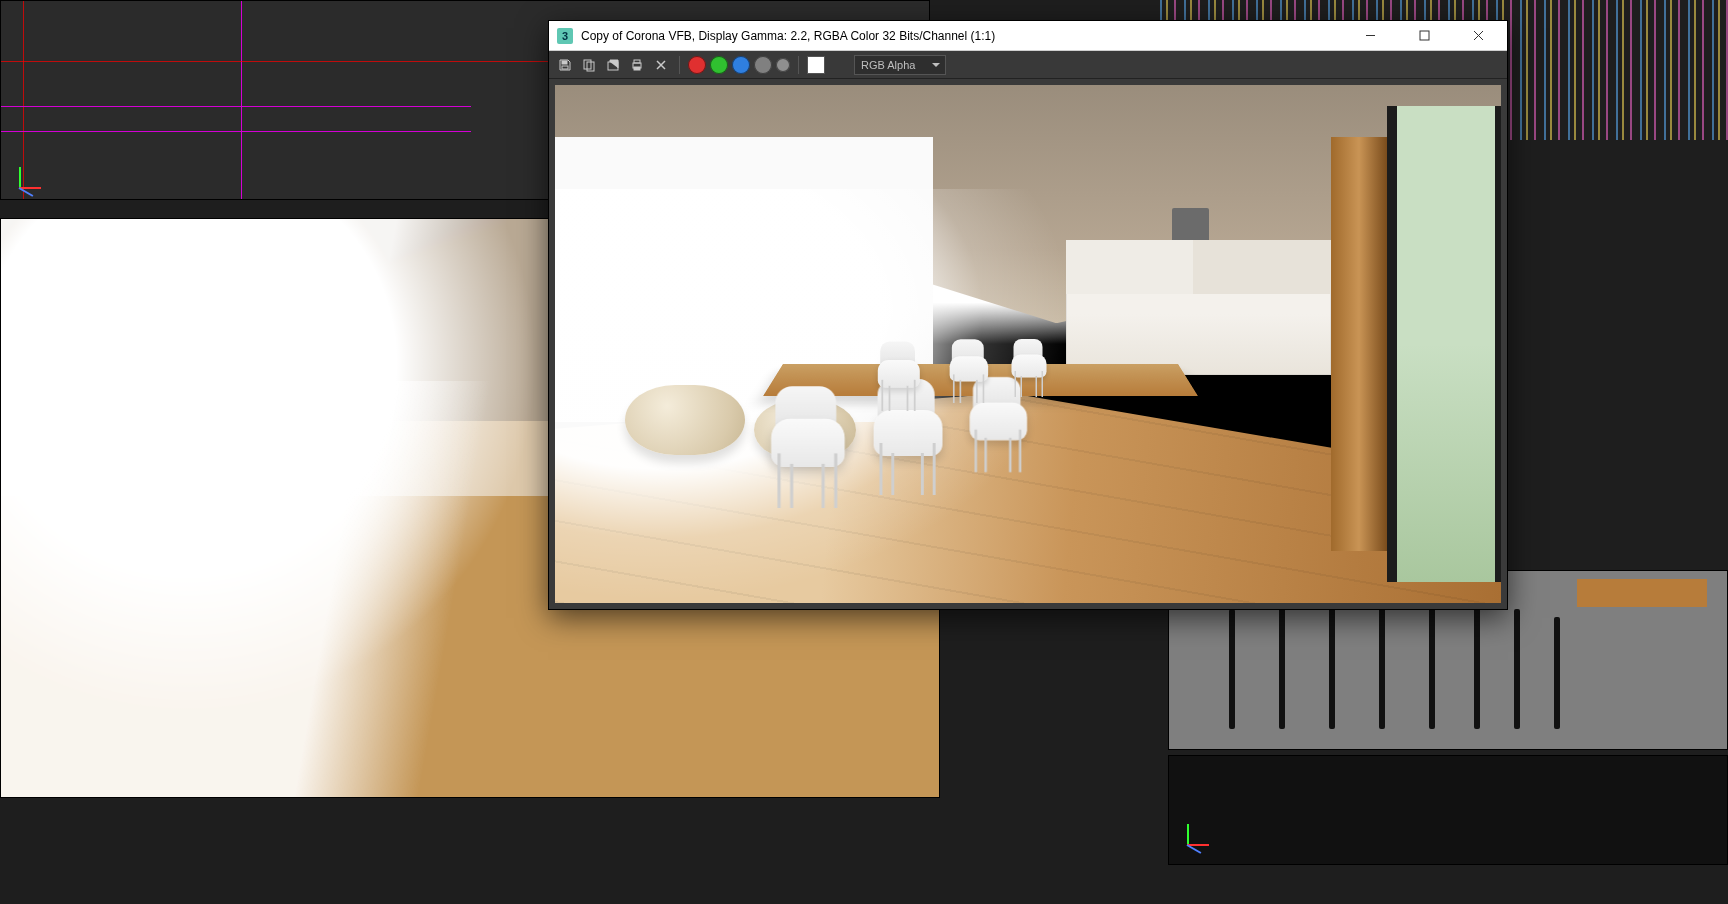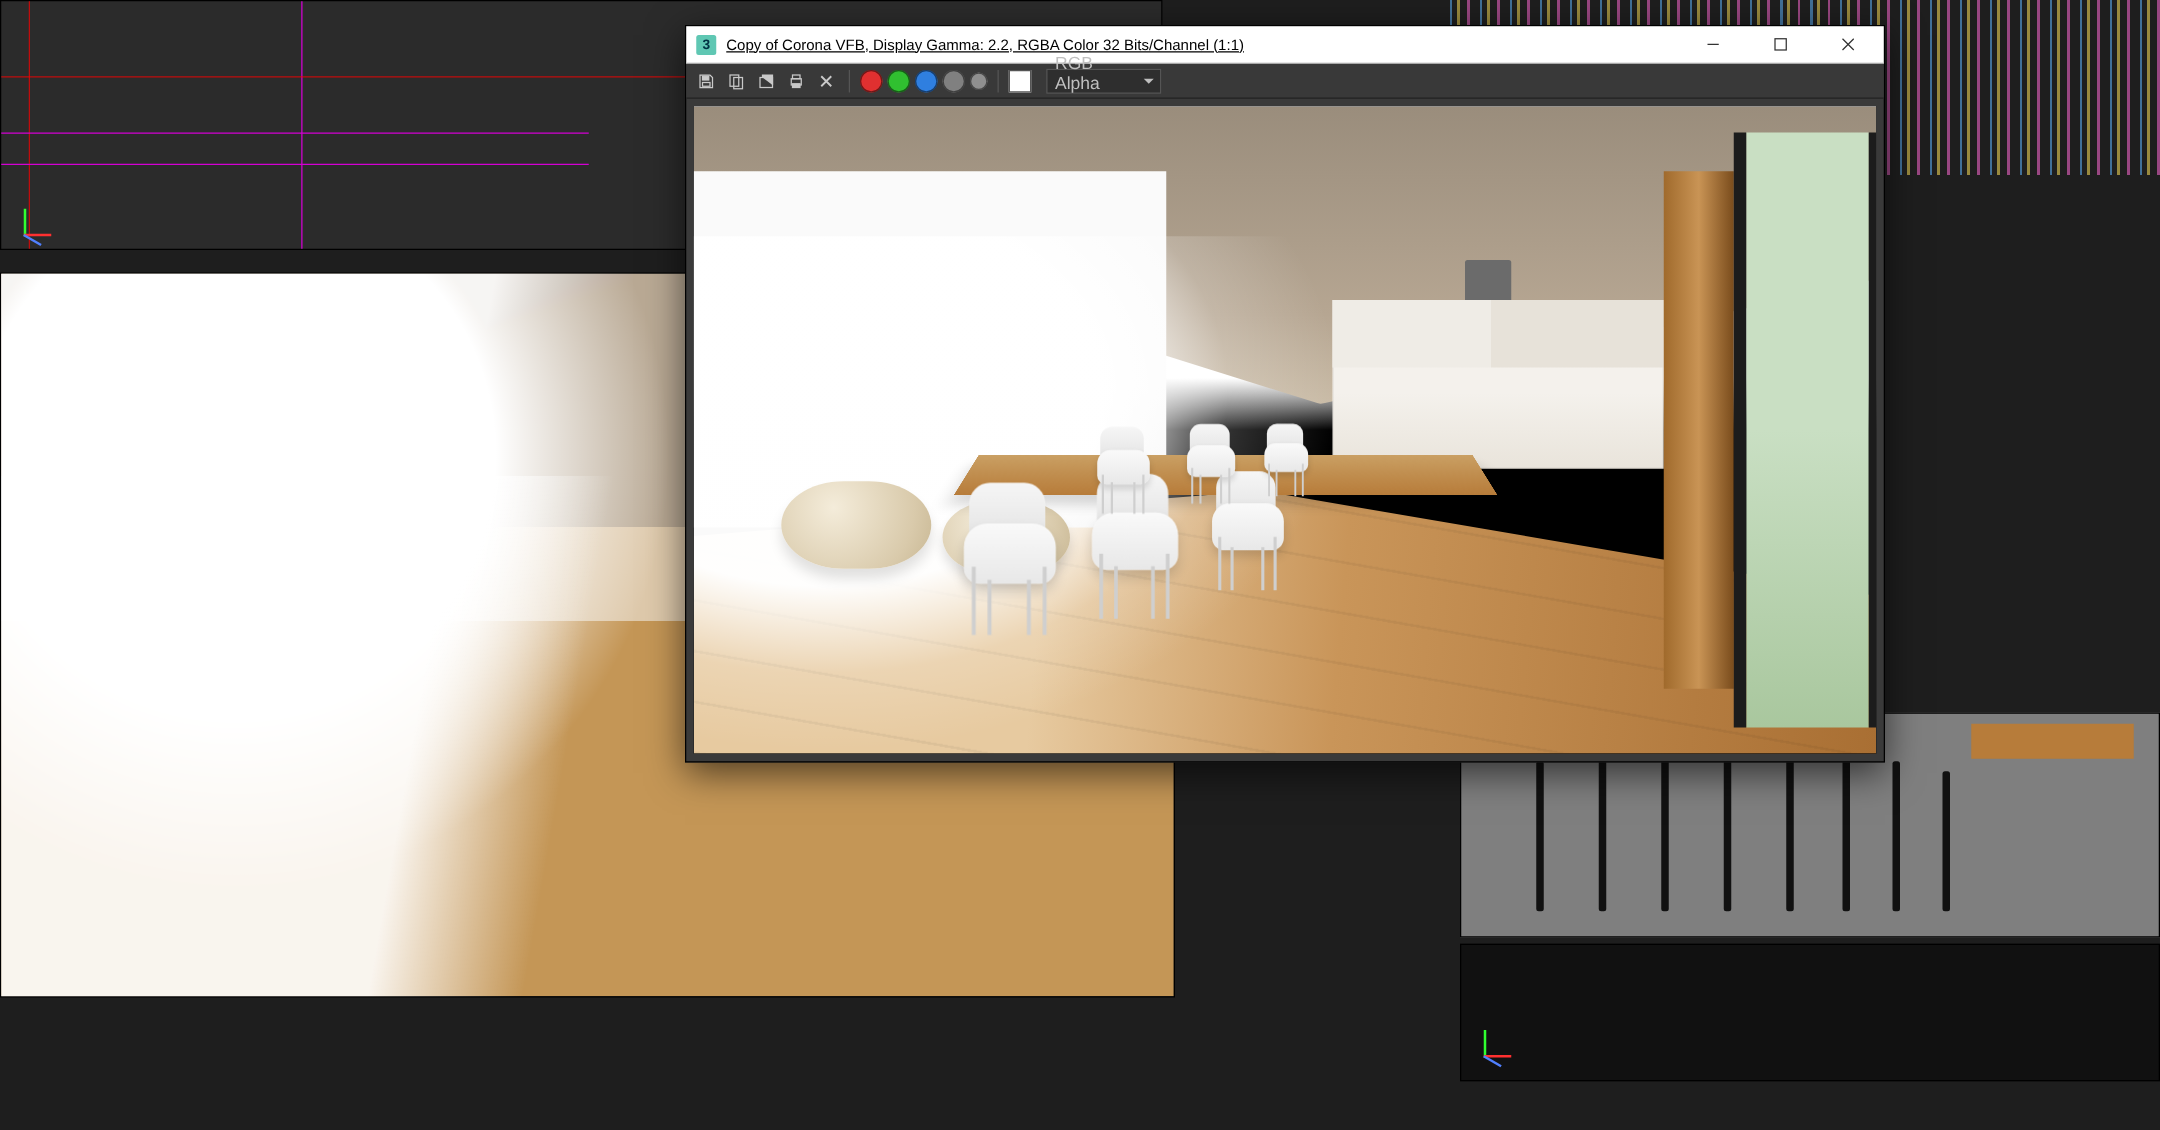--- a/index.html
+++ b/index.html
@@ -114,21 +114,21 @@
     height:30px; background:#fff; color:#000;
     display:flex; align-items:center; gap:8px;
     padding:0 6px 0 8px;
     border-bottom:1px solid #d0d0d0;
     font-size:12px;
   }
   .titlebar .app-icon{
     width:16px;height:16px;background:#5fc7b3;color:#034; font-weight:700;font-size:11px;
     display:flex;align-items:center;justify-content:center;border-radius:2px;
   }
-  .titlebar .title{flex:0 0 auto;text-decoration:underline;}
+  .titlebar .title{flex:0 0 auto;}
   .titlebar .spacer{flex:1;}
   .winbtn{width:46px;height:30px;display:flex;align-items:center;justify-content:center;color:#333;}
   .winbtn svg{width:11px;height:11px;stroke:#333;stroke-width:1;fill:none;}
 
   .toolbar{
     height:28px; background:#393939; border-bottom:1px solid #222;
     display:flex; align-items:center; gap:4px; padding:0 6px;
   }
   .tb-btn{
     width:20px;height:20px;display:flex;align-items:center;justify-content:center;
@@ -140,23 +140,23 @@
     width:18px;height:18px;border-radius:50%;
     box-shadow:inset 0 0 0 1px rgba(0,0,0,.5);
   }
   .tb-chan.r{background:#e03030;}
   .tb-chan.g{background:#30c030;}
   .tb-chan.b{background:#2f7fe0;}
   .tb-chan.a{background:#808080;}
   .tb-chan.dot{width:14px;height:14px;background:#8f8f8f;border-radius:50%;}
   .tb-swatch{width:18px;height:18px;background:#fff;border:1px solid #555;}
   .tb-select{
-    margin-left:8px; height:20px; width:92px;
+    margin-left:25px; height:20px; width:92px;
     background:#2e2e2e;border:1px solid #555;color:#bfbfbf;
-    display:flex;align-items:flex-end;padding:0 18px 0 6px;font-size:14px;
+    display:flex;align-items:center;padding:0 18px 0 6px;font-size:11px;
     position:relative;
   }
   .tb-select::after{
     content:"";position:absolute;right:5px;top:7px;border:4px solid transparent;border-top-color:#bfbfbf;
   }
 
   .vfb-canvas{
     flex:1; margin:6px; position:relative; overflow:hidden;
     background:#000;
   }

